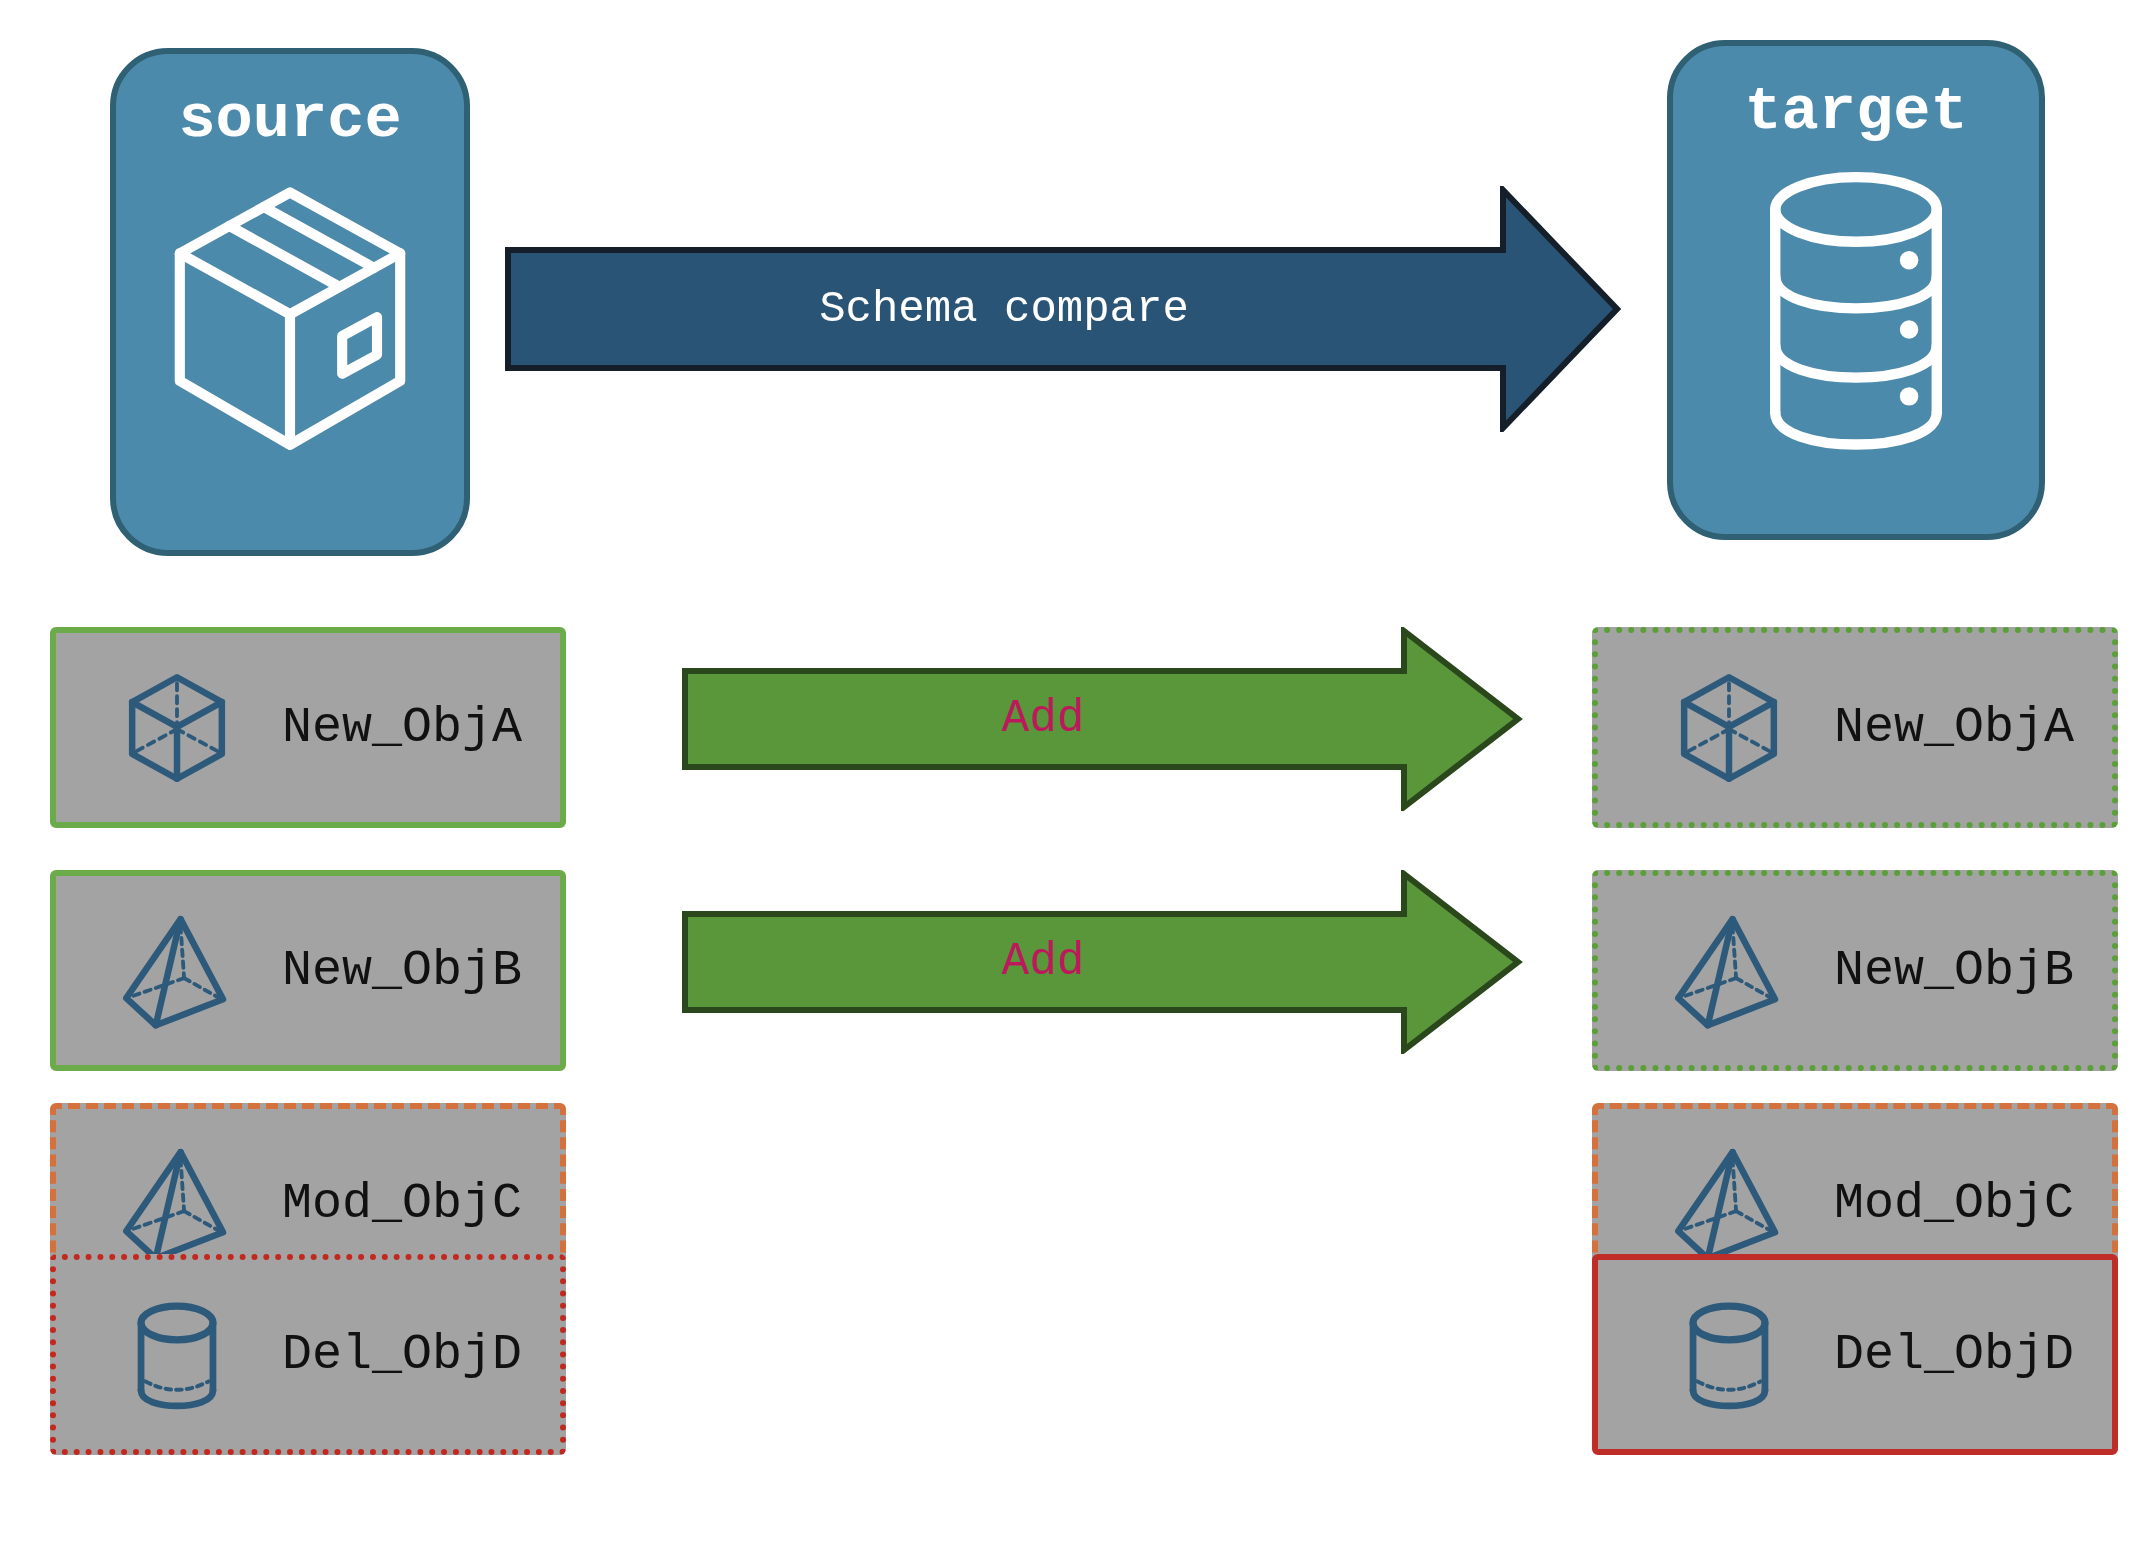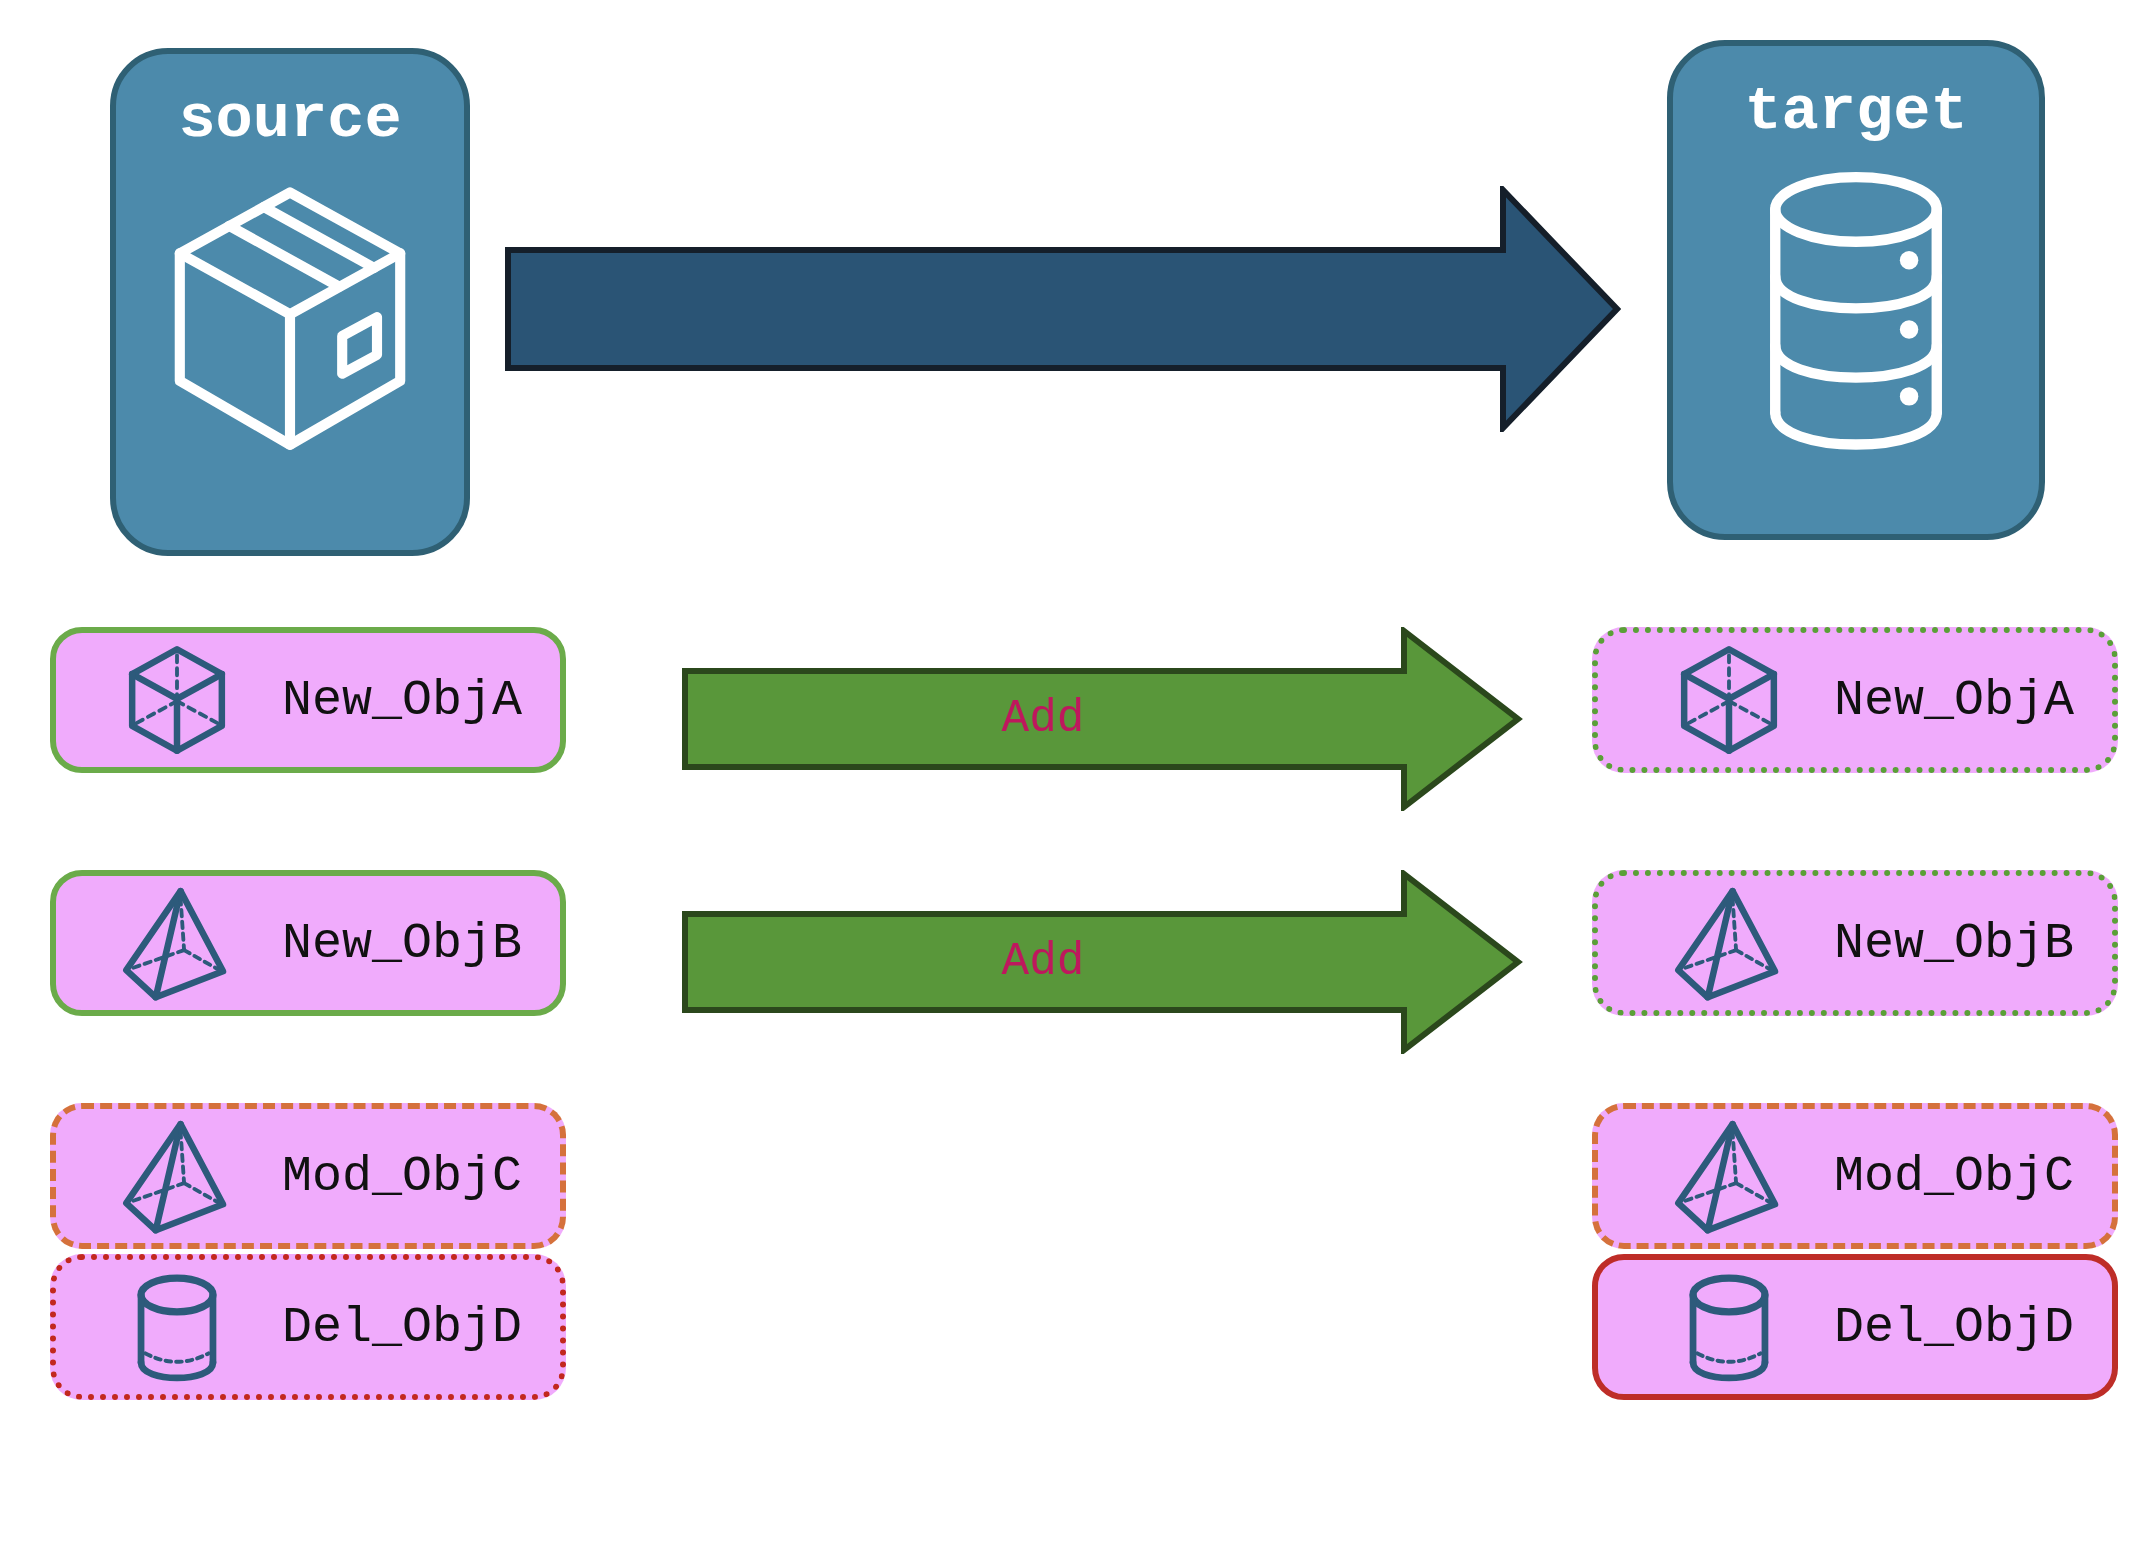--- a/index.html
+++ b/index.html
@@ -25,22 +25,22 @@
     position:absolute;left:0;top:64px;width:998px;height:118px;
     display:flex;align-items:center;justify-content:center;
     color:#fff;font-size:44px;
   }
 
   
   .row{position:absolute;left:0;width:2150px;height:182px;}
   .row.r0{top:627px}.row.r1{top:870px}.row.r2{top:1103px}.row.r3{top:1254px}
 
   .card{
-    position:absolute;top:0;height:146px;background:#f0abfc;
-    border:6px solid;border-radius:32px;box-sizing:border-box;
+    position:absolute;top:0;height:201px;background:#a3a3a3;
+    border:6px solid;border-radius:6px;box-sizing:border-box;
     display:flex;align-items:center;
   }
   .card.left{left:50px;width:516px;padding-left:62px;}
   .card.right{left:1592px;width:526px;padding-left:72px;}
   .card-icon{width:118px;height:118px;flex:0 0 auto;}
   .card-label{font-size:50px;color:#111;margin-left:46px;white-space:nowrap;}
 
   .row-arrow{position:absolute;left:682px;top:0;width:842px;height:184px;}
   .row-arrow svg{position:absolute;left:0;top:0;width:100%;height:100%;}
   .row-arrow-label{
@@ -125,20 +125,21 @@
     <div class="panel-title">source</div>
     <svg class="panel-icon" viewBox="0 0 200 210">
       <use href="#sym-package"></use>
     </svg>
   </div>
 
   <div class="main-arrow">
     <svg viewBox="0 0 1116 246" preserveAspectRatio="none">
       <polygon points="3,64 998,64 998,4 1112,123 998,242 998,182 3,182" stroke-width="6" style="fill: rgb(42, 84, 117); stroke: rgb(21, 31, 42);"></polygon>
     </svg>
+    <div class="main-arrow-label">Schema compare</div>
   </div>
 
   <div class="panel target" style="background-color: rgb(76, 138, 171); border-color: rgb(47, 96, 116);">
     <div class="panel-title">target</div>
     <svg class="panel-icon" viewBox="0 0 200 260">
       <use href="#sym-database"></use>
     </svg>
   </div>
 
   <div class="row r0">

